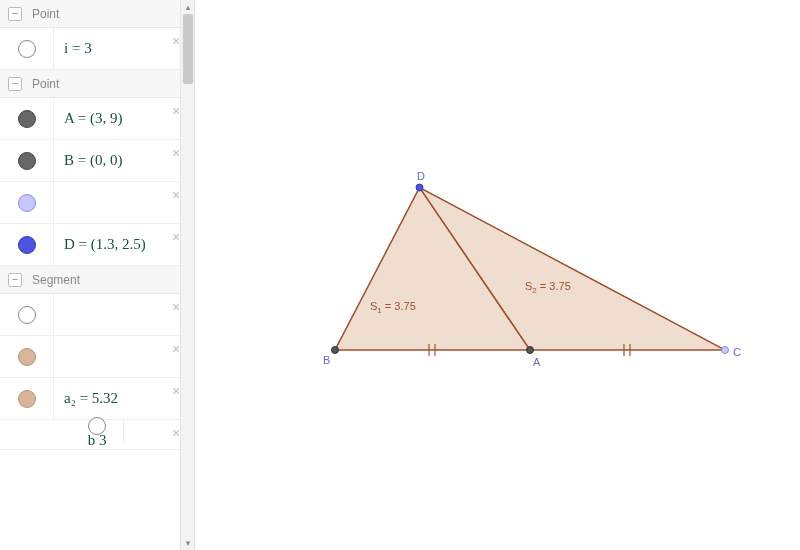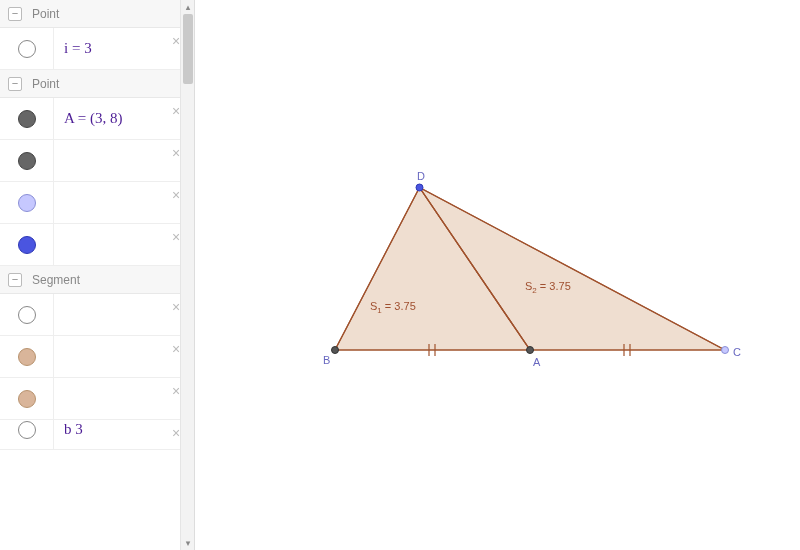--- a/index.html
+++ b/index.html
@@ -10,21 +10,21 @@
   .group-header { display: flex; align-items: center; height: 28px; padding: 0 8px; background: #f7f7f7; border-bottom: 1px solid #e8e8e8; color: #888; font-size: 12px; }
   .collapse-btn { width: 14px; height: 14px; border: 1px solid #bbb; border-radius: 2px; display: flex; align-items: center; justify-content: center; margin-right: 10px; cursor: pointer; font-size: 11px; line-height: 1; color: #888; background: #fff; }
   .row { display: flex; align-items: center; height: 42px; border-bottom: 1px solid #eee; position: relative; background: #fff; }
   .row .swatch-cell { width: 54px; height: 100%; display: flex; align-items: center; justify-content: center; border-right: 1px solid #eee; }
   .swatch { width: 18px; height: 18px; border-radius: 50%; border: 1.5px solid #555; }
   .swatch.hollow { background: #fff; border-color: #888; }
   .swatch.dark { background: #666; border-color: #444; }
   .swatch.lblue { background: #c6c8ff; border-color: #8a8fd6; }
   .swatch.blue { background: #4a55e0; border-color: #2e38b5; }
   .swatch.tan { background: #d9b59a; border-color: #b8936f; }
-  .row .label-cell { flex: 1; padding: 0 10px; color: #4c1d95; font-family: 'Times New Roman', serif; font-size: 15px; }
+  .row .label-cell { flex: 1; padding: 0 10px; color: #14532d; font-family: 'Times New Roman', serif; font-size: 15px; }
   .row .close-btn { position: absolute; right: 8px; top: 6px; width: 14px; height: 14px; color: #bbb; cursor: pointer; font-size: 14px; line-height: 1; }
   .scrollbar { position: absolute; right: 0; top: 0; width: 14px; height: 100%; background: #f3f3f3; border-left: 1px solid #e5e5e5; }
   .scroll-up, .scroll-down { position: absolute; left: 0; width: 14px; height: 14px; display: flex; align-items: center; justify-content: center; color: #888; font-size: 9px; cursor: pointer; }
   .scroll-up { top: 0; }
   .scroll-down { bottom: 0; }
   .scroll-thumb { position: absolute; left: 2px; width: 10px; top: 14px; height: 70px; background: #c9c9c9; border-radius: 2px; cursor: pointer; }
   .canvas { flex: 1; position: relative; background: #fff; }
   svg.diagram { width: 100%; height: 100%; }
   .poly { fill: rgba(210, 160, 120, 0.35); stroke: #a0522d; stroke-width: 1.2; }
   .seg { stroke: #a0522d; stroke-width: 1.2; fill: none; }
@@ -56,39 +56,41 @@
       </div>
 
       <div class="group-header">
         <span class="collapse-btn">−</span>
         <span>Point</span>
       </div>
       <div class="row">
         <div class="swatch-cell">
             <div class="swatch dark"></div>
           </div>
-        <div class="label-cell">A = (3, 8)</div>
+        <div class="label-cell">A = (3, 9)</div>
         <div class="close-btn">×</div>
       </div>
       <div class="row">
         <div class="swatch-cell">
             <div class="swatch dark"></div>
           </div>
+        <div class="label-cell">B = (0, 0)</div>
         <div class="close-btn">×</div>
       </div>
       <div class="row">
         <div class="swatch-cell">
             <div class="swatch lblue"></div>
           </div>
         <div class="close-btn">×</div>
       </div>
       <div class="row">
         <div class="swatch-cell">
             <div class="swatch blue"></div>
           </div>
+        <div class="label-cell">D = (1.3, 2.5)</div>
         <div class="close-btn">×</div>
       </div>
 
       <div class="group-header">
         <span class="collapse-btn">−</span>
         <span>Segment</span>
       </div>
       <div class="row">
         <div class="swatch-cell">
             <div class="swatch hollow"></div>
@@ -98,23 +100,24 @@
       <div class="row">
         <div class="swatch-cell">
             <div class="swatch tan"></div>
           </div>
         <div class="close-btn">×</div>
       </div>
       <div class="row">
         <div class="swatch-cell">
             <div class="swatch tan"></div>
           </div>
+        <div class="label-cell">a₂ = 5.32</div>
         <div class="close-btn">×</div>
       </div>
-      <div class="row" style="height:30px;">
+      <div class="row" style="height:30px;flex-direction:column;">
         <div class="swatch-cell">
             <div class="swatch hollow" style="margin-top:-10px;"></div>
           </div>
         <div class="label-cell" style="margin-top:-10px;">b    3</div>
         <div class="close-btn">×</div>
       </div>
 
     </div>
     <div class="scrollbar">
       <div class="scroll-up">▴</div>

